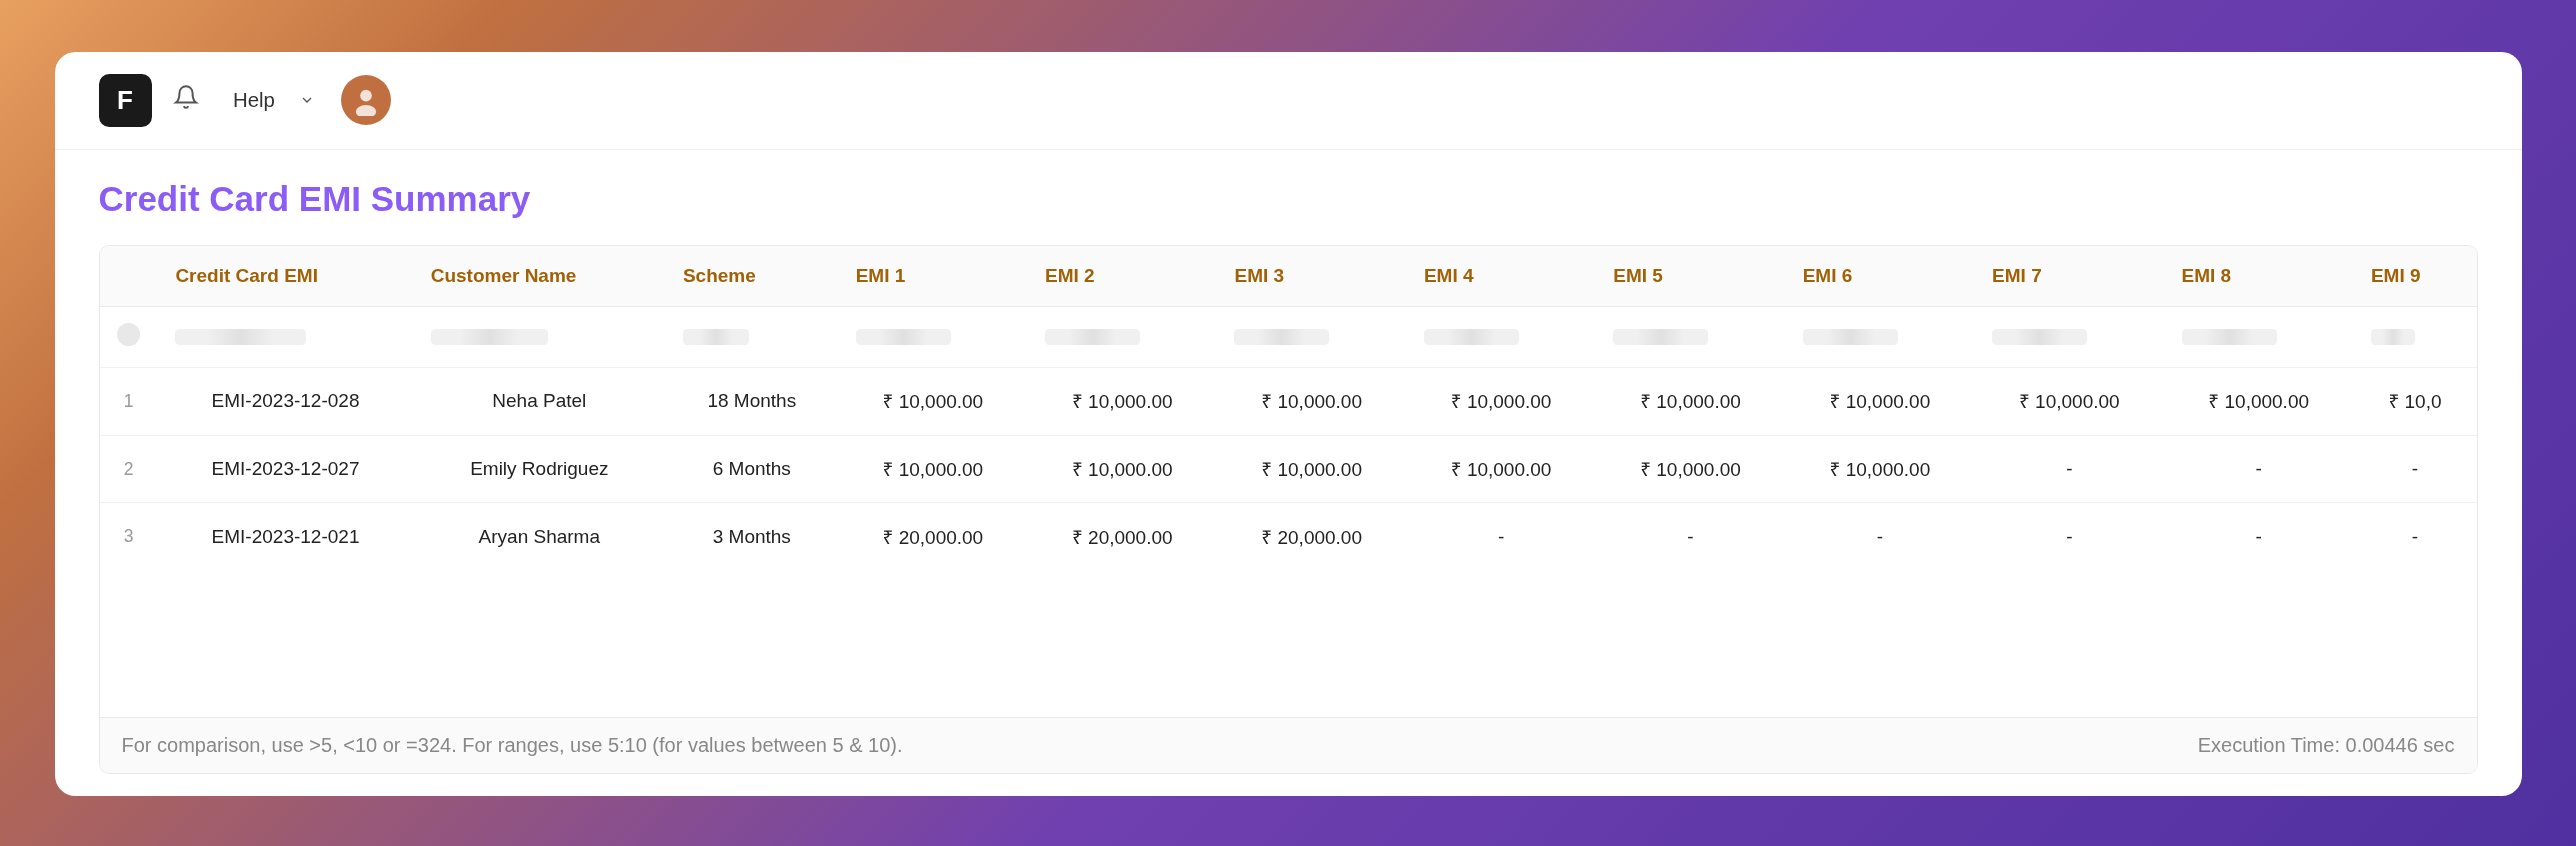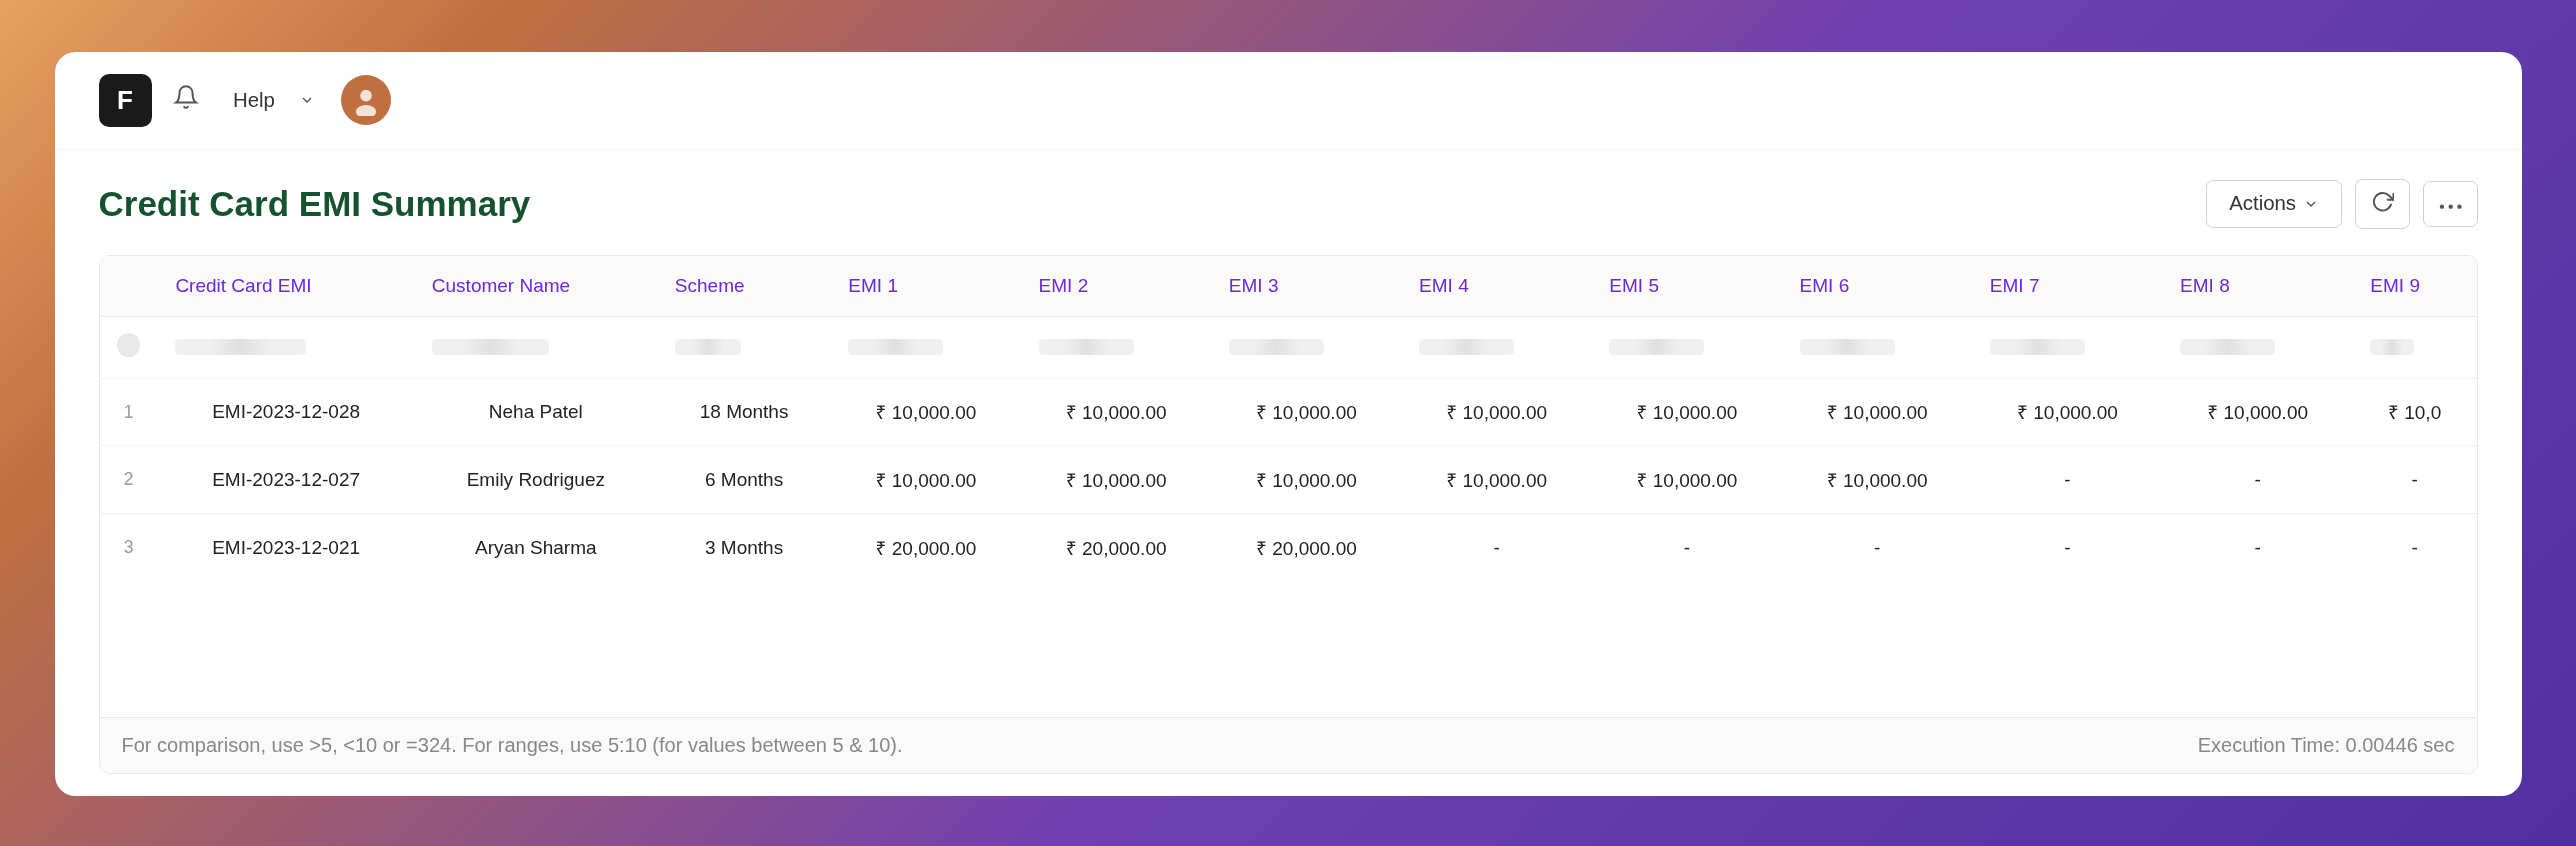--- a/index.html
+++ b/index.html
@@ -116,21 +116,21 @@
     .title-row {
       display: flex;
       align-items: center;
       justify-content: space-between;
       margin-bottom: 26px;
     }
 
     .page-title {
       font-size: 35px;
       font-weight: 700;
-      color: #14532d;
+      color: #8b5cf6;
     }
 
     .title-actions {
       display: flex;
       align-items: center;
       gap: 13px;
     }
 
     .actions-btn {
       display: flex;
@@ -187,22 +187,22 @@
     }
 
     thead tr {
       background: #fafafa;
       border-bottom: 0.7px solid #e8e8e8;
     }
 
     thead th {
       padding: 19px 17.5px;
       text-align: left;
-      font-weight: 400;
-      color: #6d28d9;
+      font-weight: 700;
+      color: #a16207;
       white-space: nowrap;
     }
 
     thead th:first-child {
       width: 44px;
       text-align: center;
     }
 
     
     .loading-row td {
@@ -285,41 +285,20 @@
         <circle cx="22" cy="16" r="8" fill="#fff" opacity="0.8"></circle>
         <ellipse cx="22" cy="38" rx="14" ry="9" fill="#fff" opacity="0.8"></ellipse>
       </svg>
     </div>
   </nav>
 
   <div class="page-content">
 
     <div class="title-row">
       <h1 class="page-title">Credit Card EMI Summary</h1>
-      <div class="title-actions">
-        <button class="actions-btn">
-          <span>Actions</span>
-          <svg width="16" height="16" viewBox="0 0 24 24" fill="none" stroke="#555" stroke-width="2">
-            <polyline points="6 9 12 15 18 9"></polyline>
-          </svg>
-        </button>
-        <button class="refresh-btn">
-          <svg width="23.4" height="23.4" viewBox="0 0 24 24" fill="none" stroke="#555" stroke-width="2" stroke-linecap="round">
-            <polyline points="23 4 23 10 17 10"></polyline>
-            <path d="M20.49 15a9 9 0 1 1-2.12-9.36L23 10"></path>
-          </svg>
-        </button>
-        <button class="more-btn">
-          <svg width="23.4" height="7.3" viewBox="0 0 32 10" fill="#555">
-            <circle cx="4" cy="5" r="3"></circle>
-            <circle cx="16" cy="5" r="3"></circle>
-            <circle cx="28" cy="5" r="3"></circle>
-          </svg>
-        </button>
-      </div>
     </div>
 
     <div class="table-wrapper">
       <div class="table-scroll">
         <table>
           <thead>
             <tr>
               <th></th>
               <th>Credit Card EMI</th>
               <th>Customer Name</th>

